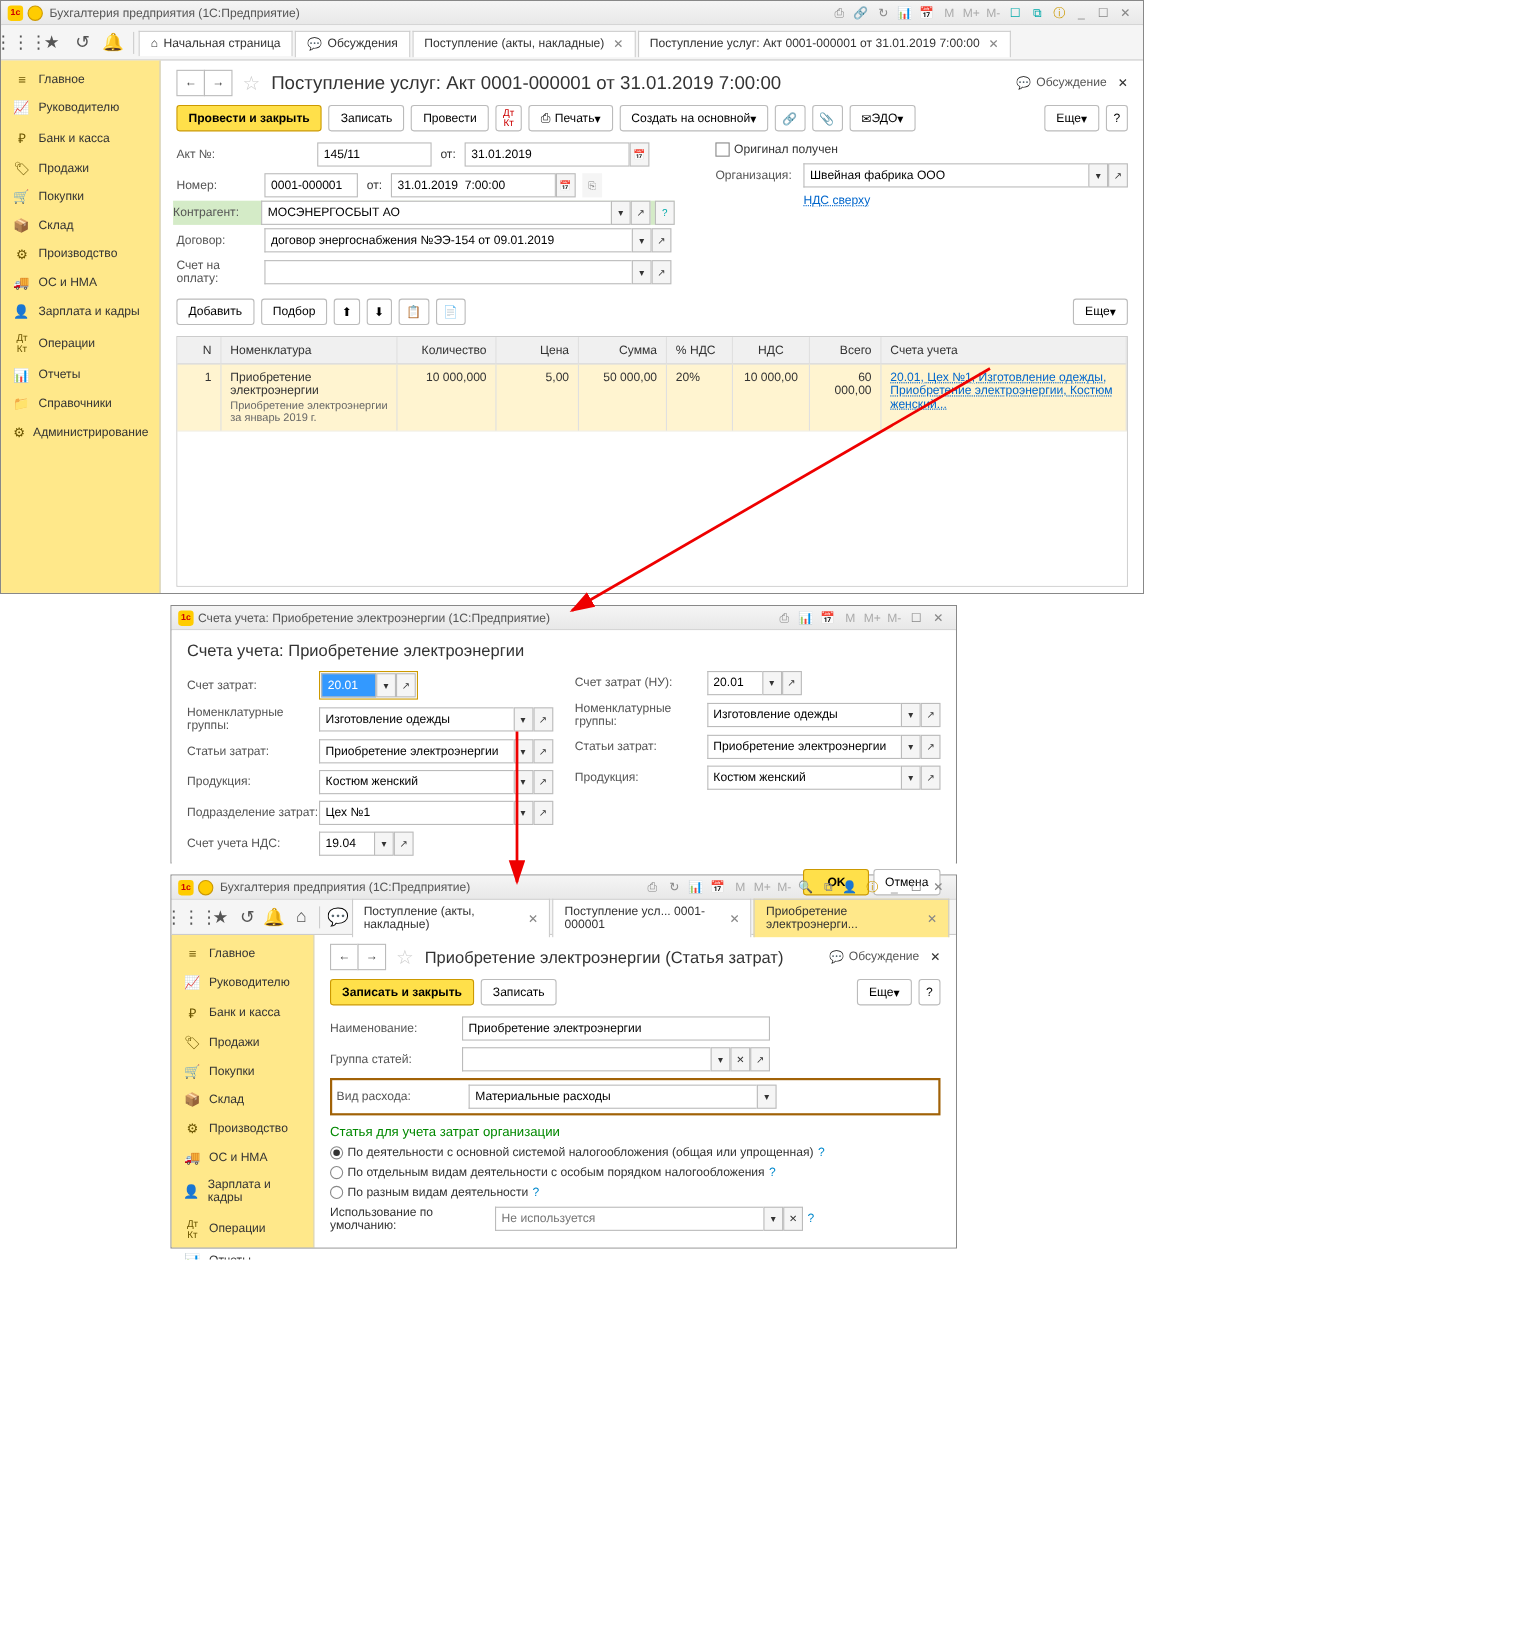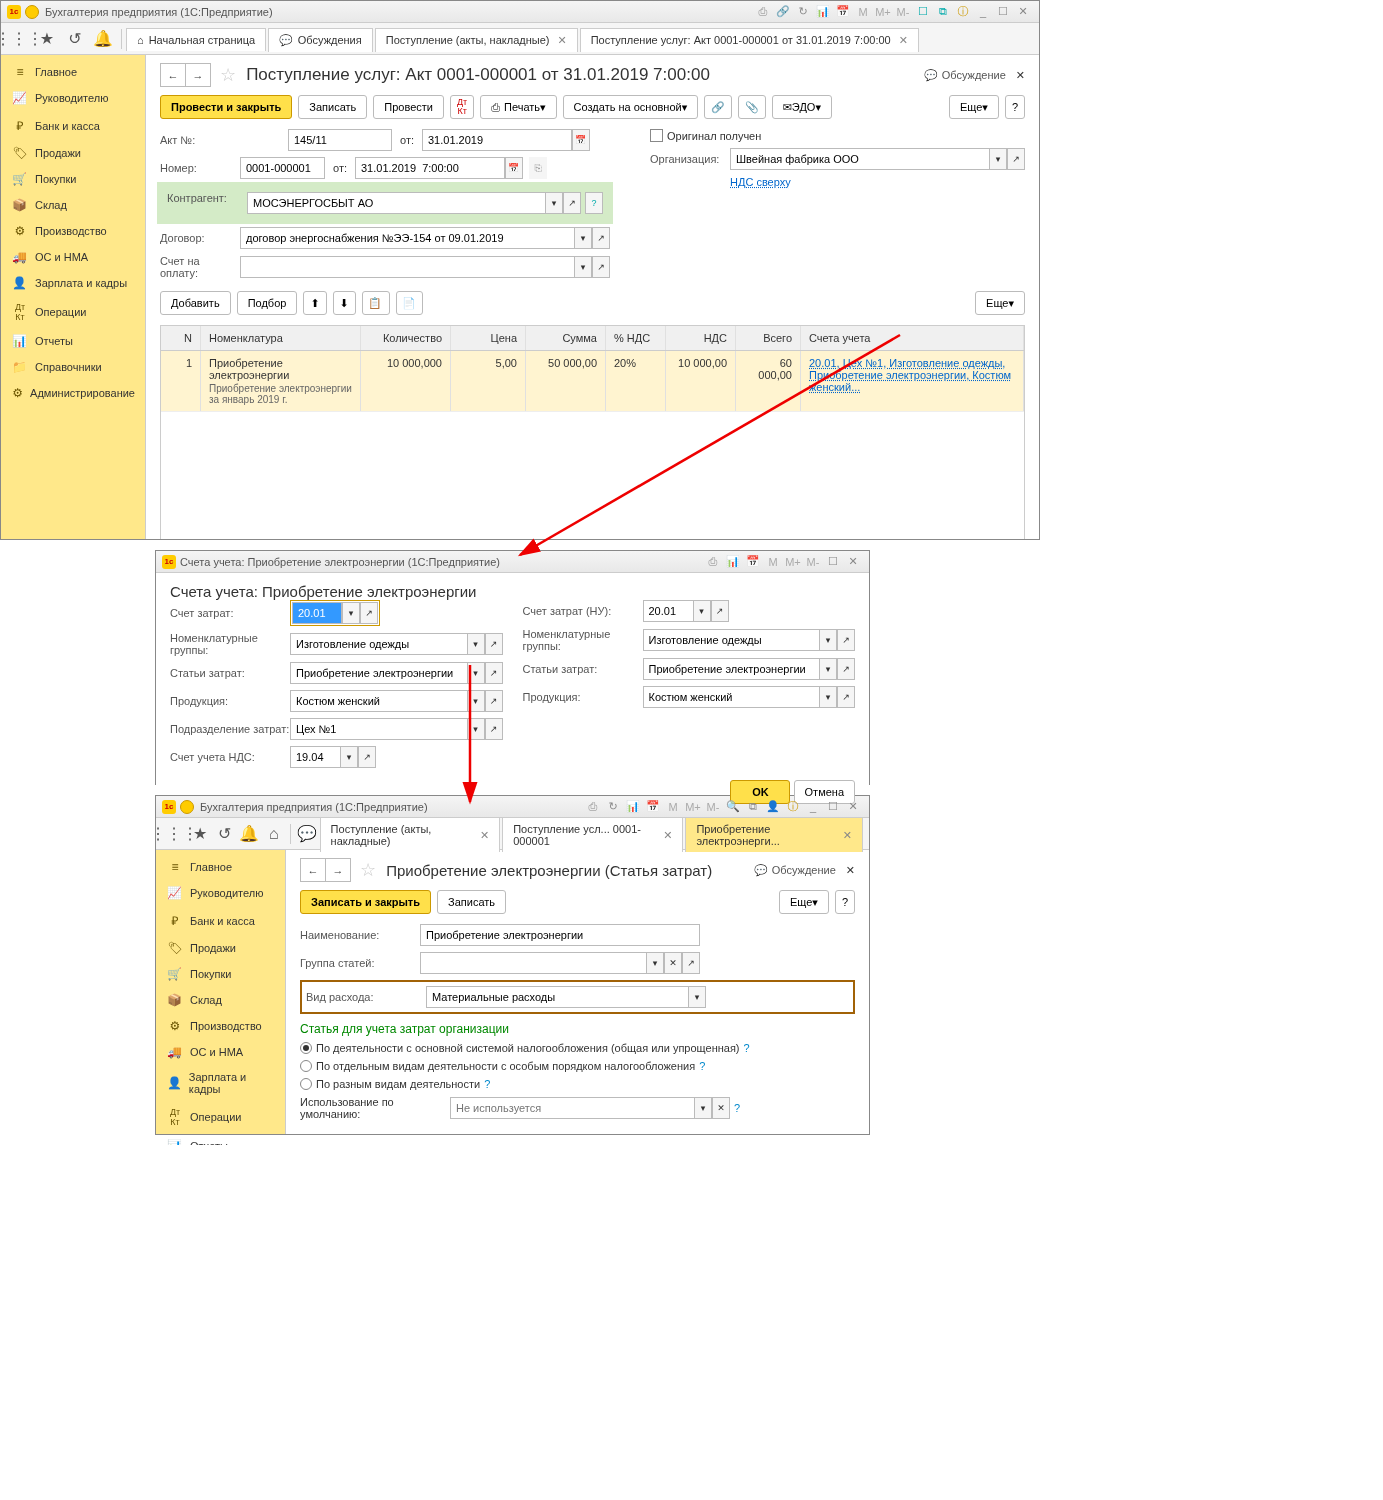--- a/index.html
+++ b/index.html
@@ -31,33 +31,33 @@
 .btn.icon-only { padding: 4px 6px; }
 .form-row { display: flex; align-items: center; margin-bottom: 6px; }
 .form-label { width: 80px; font-size: 11px; color: #555; }
 .form-label.wide { width: 120px; }
 .input { border: 1px solid #bbb; padding: 3px 5px; font-size: 11px; height: 22px; background: #fff; }
 .input-group { display: flex; }
 .input-group .input { border-right: none; }
 .ig-btn { border: 1px solid #bbb; background: #f5f5f5; width: 18px; height: 22px; display: inline-flex; align-items: center; justify-content: center; cursor: pointer; font-size: 9px; }
 .two-col { display: flex; gap: 40px; }
 .link { color: #0066cc; text-decoration: underline dotted; cursor: pointer; }
-.highlight-row { background: #d4ebc7; padding: 10px; margin: -3px; display: flex; }
+.highlight-row { background: #d4ebc7; padding: 0; margin: -3px; display: flex; align-items: center; }
 .table { border: 1px solid #ccc; margin-top: 6px; }
 .thead { background: #f0f0f0; display: flex; border-bottom: 1px solid #ccc; }
 .th, .td { padding: 6px 8px; font-size: 11px; border-right: 1px solid #e0e0e0; }
 .trow { display: flex; background: #fff4d0; border-bottom: 1px solid #eee; }
 .tbody-area { min-height: 140px; background: #fff; }
 .col-n { width: 40px; text-align: right; }
 .col-nom { width: 160px; }
 .col-qty { width: 90px; text-align: right; }
 .col-price { width: 75px; text-align: right; }
 .col-sum { width: 80px; text-align: right; }
 .col-vat { width: 60px; }
-.col-vatsum { width: 70px; text-align: right; }
+.col-vatsum { width: 70px; text-align: center; }
 .col-total { width: 65px; text-align: right; }
 .col-acc { flex: 1; }
 .redbox { border: 2px solid #a16207; padding: 3px; }
 .sub-desc { color: #666; font-size: 10px; margin-top: 2px; }
 .sep { width: 1px; height: 20px; background: #ccc; margin: 0 4px; }
 .checkbox { width: 13px; height: 13px; border: 1px solid #888; margin-right: 4px; display: inline-block; vertical-align: middle; }
 .radio { width: 12px; height: 12px; border: 1px solid #888; border-radius: 50%; margin-right: 4px; display: inline-flex; align-items: center; justify-content: center; vertical-align: middle; }
 .radio.checked::after { content: ''; width: 6px; height: 6px; border-radius: 50%; background: #333; }
 .section-title { color: #008800; font-size: 12px; margin: 8px 0 6px; }
 .help-icon { color: #0088cc; cursor: pointer; margin-left: 4px; }
@@ -314,21 +314,21 @@
     <span class="tb-icon">⎙</span>
     <span class="tb-icon">📊</span>
     <span class="tb-icon">📅</span>
     <span class="tb-icon" style="color:#aaa">M</span>
     <span class="tb-icon" style="color:#aaa">M+</span>
     <span class="tb-icon" style="color:#aaa">M-</span>
     <span class="tb-icon">☐</span>
     <span class="tb-icon">✕</span>
   </div>
   <div class="content" style="padding:10px 14px">
-    <div style="font-size:15px;">Счета учета: Приобретение электроэнергии</div>
+    <div style="font-size:15px;margin-bottom:10px">Счета учета: Приобретение электроэнергии</div>
     <div class="two-col" style="gap:20px">
       <div style="flex:1">
         <div class="form-row">
               <span class="form-label wide">Счет затрат:</span>
           <span style="border:1px solid #cc9900;padding:1px;display:flex">
                 <input class="input" style="width: 50px; background: rgb(51, 153, 255); color: rgb(255, 255, 255);" value="20.01">
                 <span class="ig-btn">▾</span>
                 <span class="ig-btn">↗</span>
               </span>
         </div>

